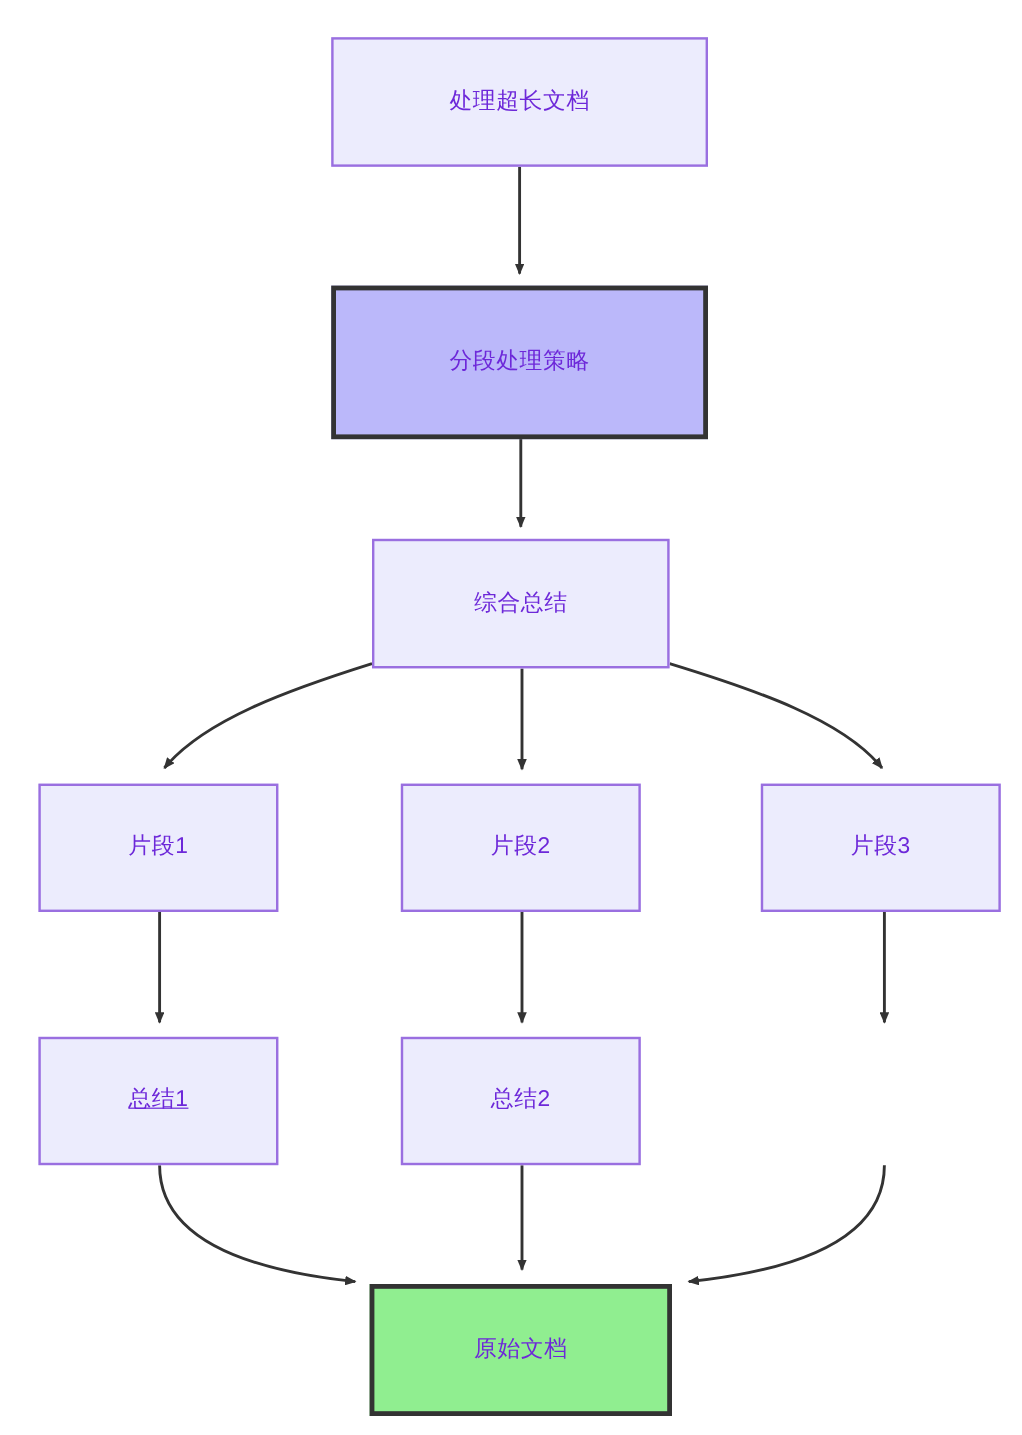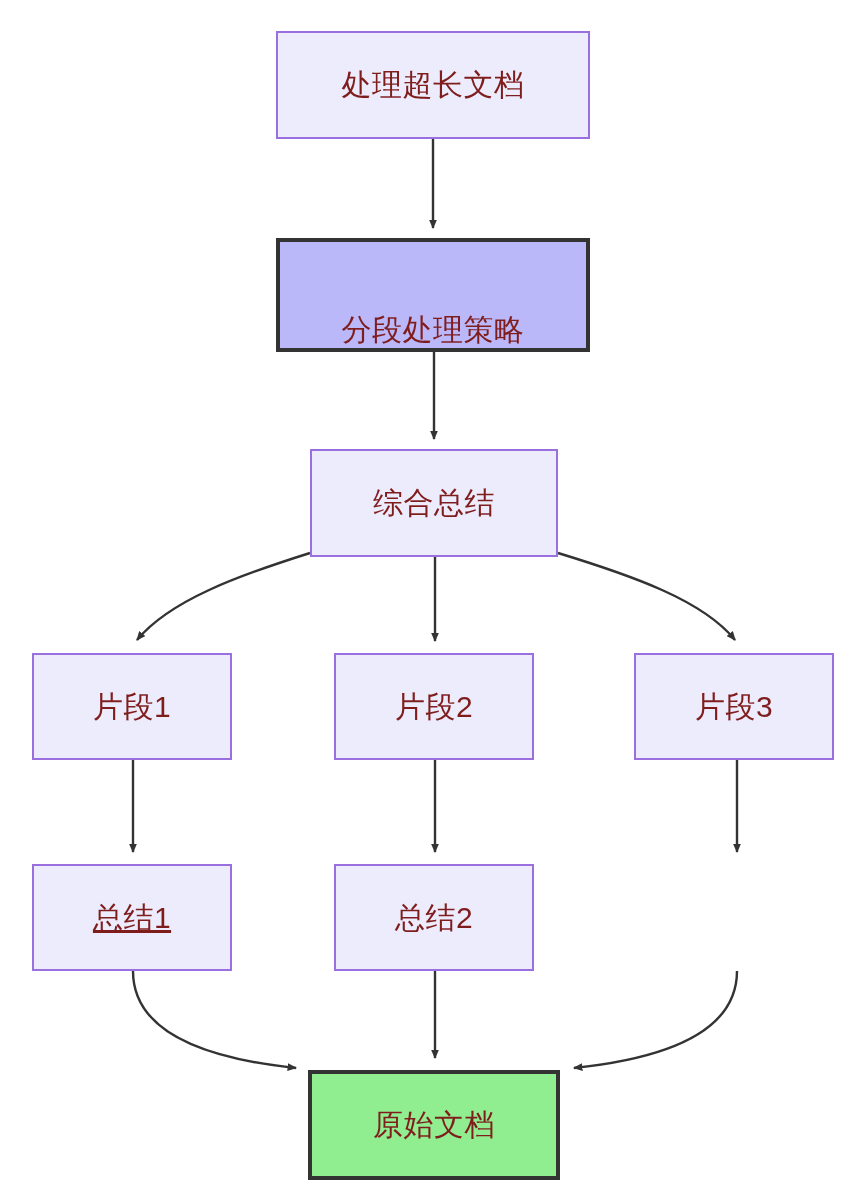--- a/index.html
+++ b/index.html
@@ -27,22 +27,22 @@
     height: 1196px;
     pointer-events: none;
   }
   .node {
     position: absolute;
     box-sizing: border-box;
     display: flex;
     align-items: center;
     justify-content: center;
     text-align: center;
-    color: #7f1d1d;
-    font-size: 30px;
+    color: #6d28d9;
+    font-size: 19px;
     line-height: 1.2;
     letter-spacing: 0.5px;
     white-space: nowrap;
   }
   .node-normal {
     background: #ececfd;
     border: 2px solid #9a6fe0;
   }
   .node-strategy {
     background: #bbb8fa;
@@ -79,21 +79,21 @@
         <path d="M 133,971 C 133,1030 200,1058 296,1068" marker-end="url(#arrowhead)"></path>
         <path d="M 435,971 L 435,1058" marker-end="url(#arrowhead)"></path>
         <path d="M 737,971 C 737,1030 670,1058 574,1068" marker-end="url(#arrowhead)"></path>
       </g>
   </svg>
 
   <div class="node node-normal" style="left: 276px; top: 31px; width: 314px; height: 108px;">
     <span class="node-label">处理超长文档</span>
   </div>
 
-  <div class="node node-strategy" style="left: 276px; top: 238px; width: 314px; height: 114px; align-items: flex-end;">
+  <div class="node node-strategy" style="left: 276px; top: 238px; width: 314px; height: 128px;">
     <span class="node-label">分段处理策略</span>
   </div>
 
   <div class="node node-normal" style="left: 310px; top: 449px; width: 248px; height: 108px;">
     <span class="node-label">综合总结</span>
   </div>
 
   <div class="node node-normal" style="left: 32px; top: 653px; width: 200px; height: 107px;">
     <span class="node-label">片段1</span>
   </div>

